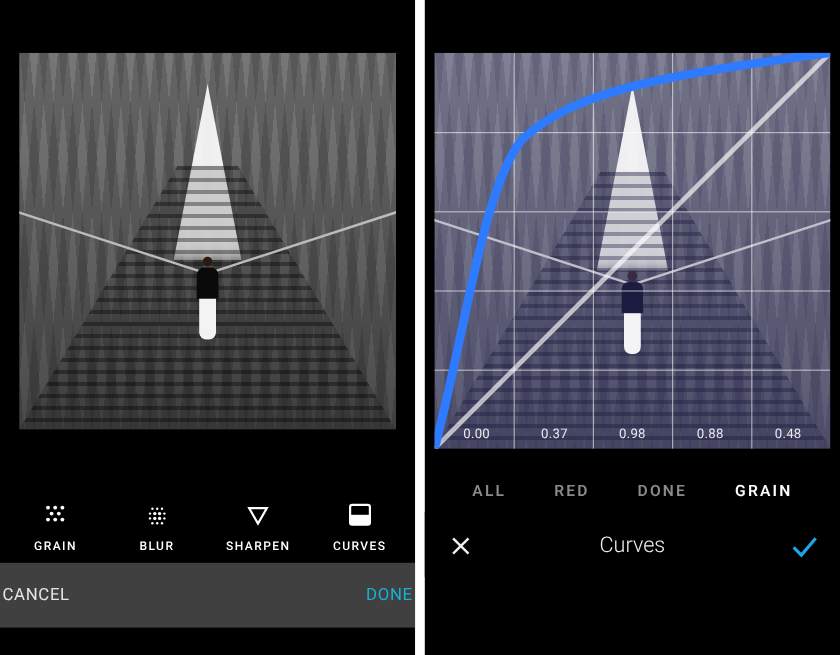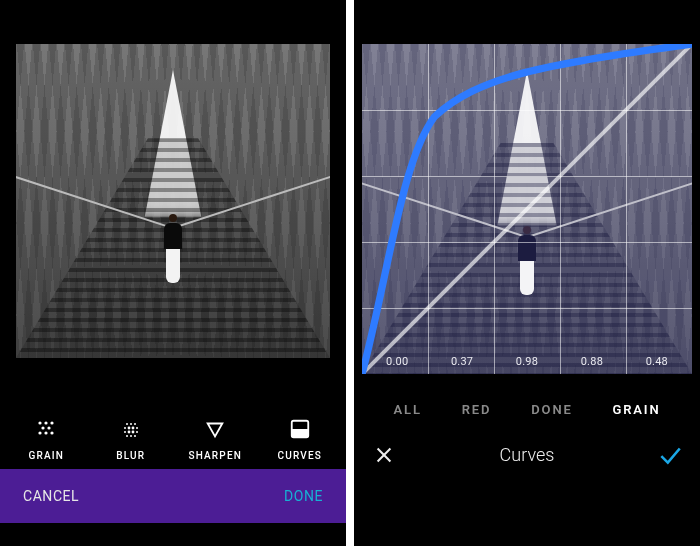--- a/index.html
+++ b/index.html
@@ -31,21 +31,21 @@
   .photo .person .legs { width:14px; height:34px; background:#f3f3f3; margin:0 auto; border-radius:0 0 6px 6px;}
   .photo .person .head { width:8px; height:8px; background:#2a1a10; border-radius:50%; margin:0 auto 1px;}
   .blue-tint { position:absolute; inset:0; background: rgba(70,70,200,.28); mix-blend-mode: screen; pointer-events:none;}
 
   
   .left .photo { margin: 44px 16px 0 16px; height: 314px; width: 314px; }
   .tool-row { display:flex; justify-content:space-around; align-items:flex-end; padding: 34px 4px 8px; margin-top: 24px; }
   .tool { display:flex; flex-direction:column; align-items:center; gap:8px; color:#fff; width:70px; cursor:pointer;}
   .tool .ticon { width:26px; height:26px; display:flex; align-items:center; justify-content:center; }
   .tool .tlabel { font-size:10px; letter-spacing:.12em; font-weight:500;}
-  .bottom-bar { display:flex; justify-content:space-between; align-items:center; height:54px; padding:0 23px; background:#4c1d95;}
+  .bottom-bar { display:flex; justify-content:space-between; align-items:center; height:54px; padding:0 2px; background:#404040;}
   .bottom-bar .txt { font-size:14px; letter-spacing:.04em; cursor:pointer;}
   .cancel { color:#e6e6e6; }
   .done   { color:#17b1d4; font-weight:400;text-align:right;}
 
   
   .right .photo { margin: 44px 8px 0 8px; height: 330px; width: 330px; }
   .grid-overlay { position:absolute; inset:0; pointer-events:none; }
   .grid-overlay .v, .grid-overlay .h { position:absolute; background: rgba(255,255,255,.55);}
   .grid-overlay .v { top:0; bottom:0; width:1px;}
   .grid-overlay .h { left:0; right:0; height:1px;}

